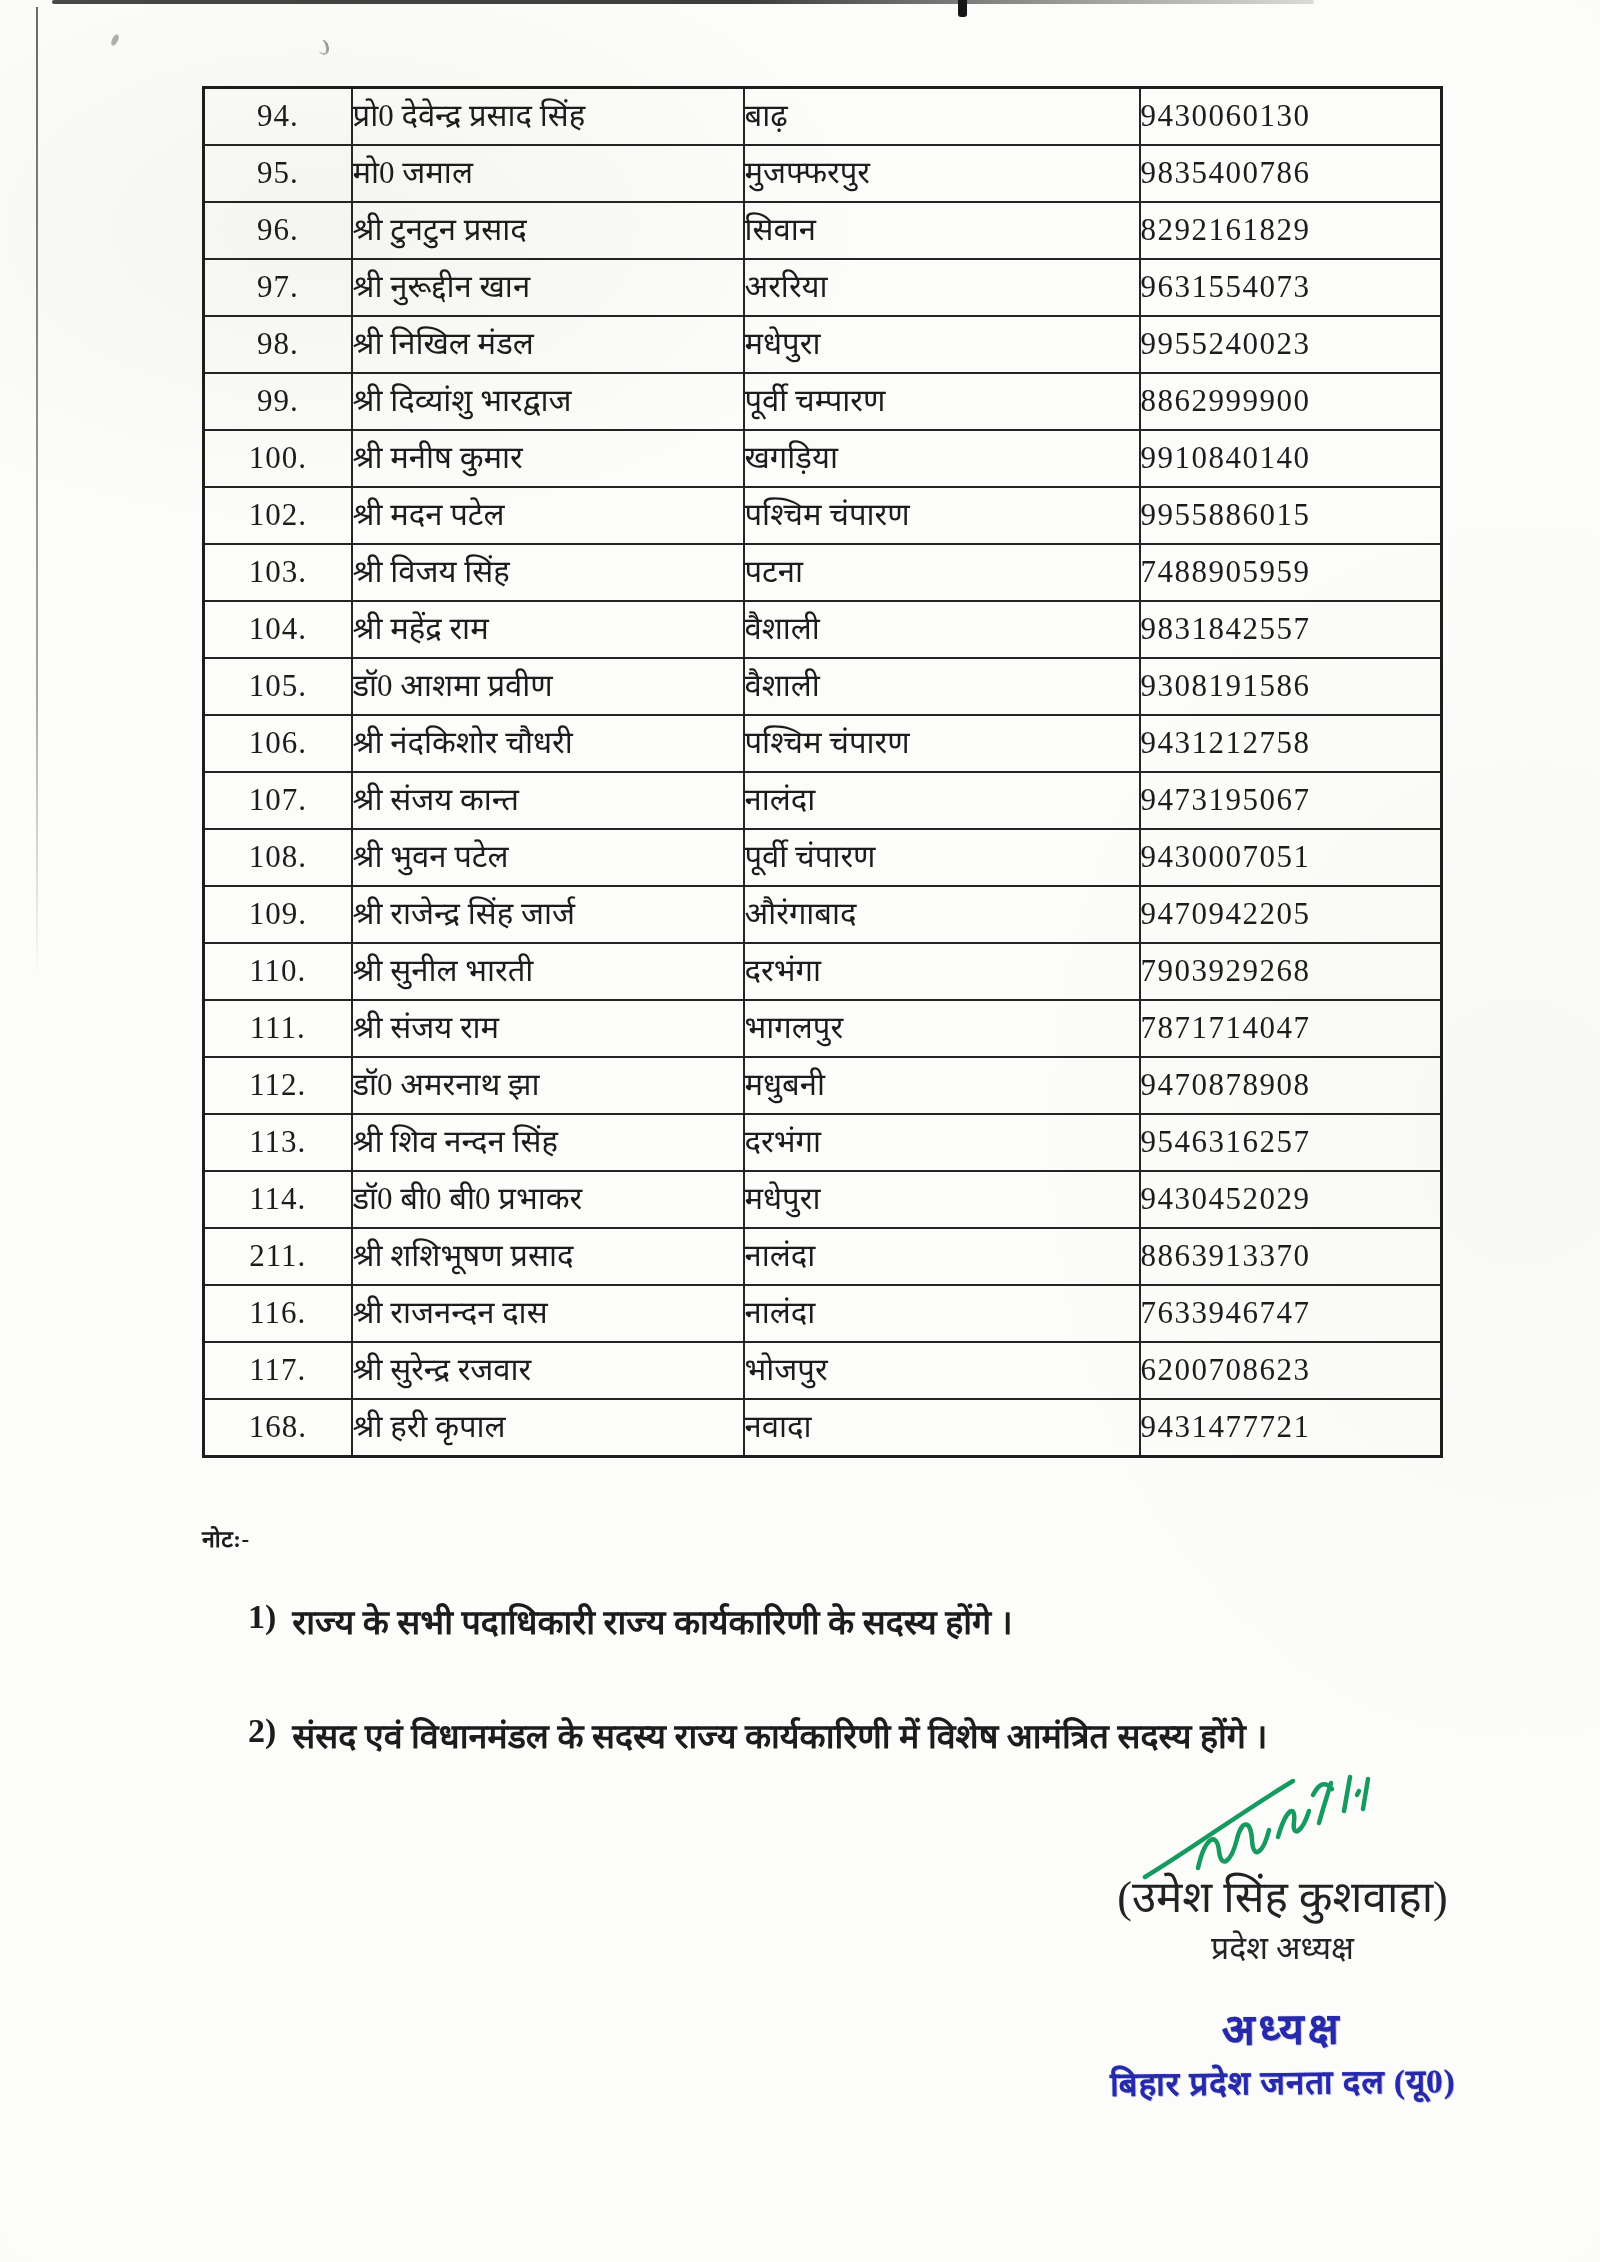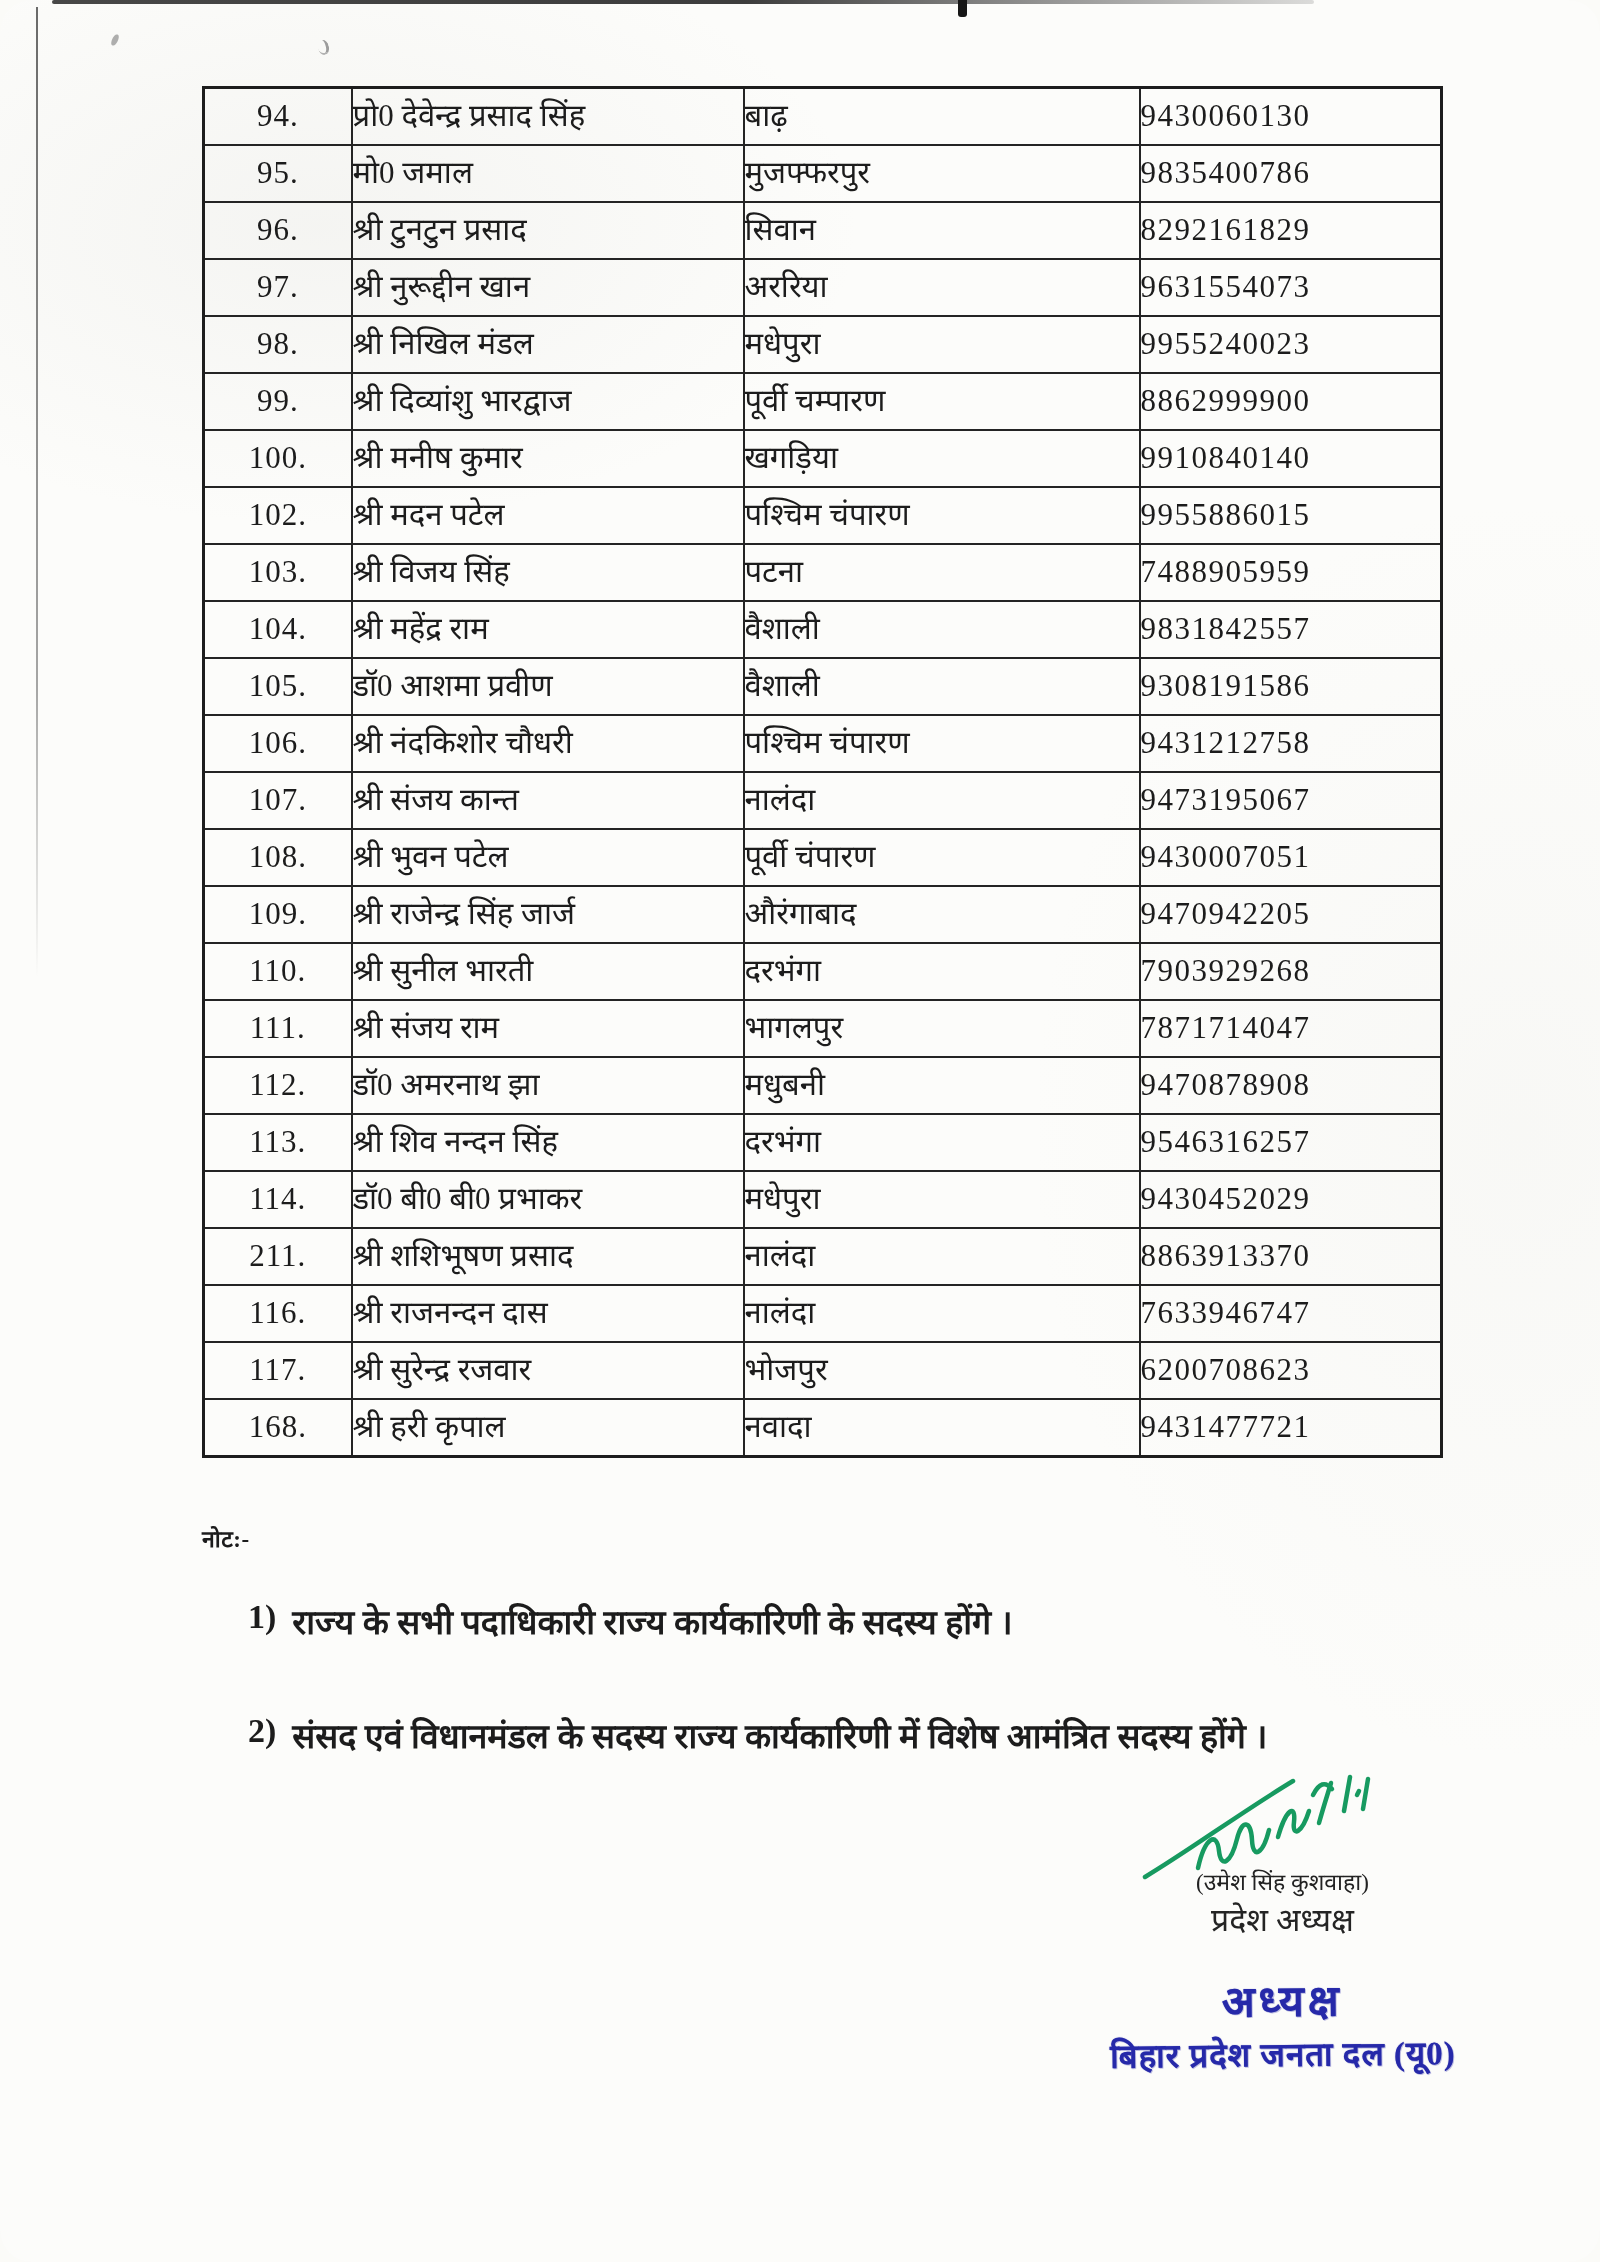--- a/index.html
+++ b/index.html
@@ -69,21 +69,21 @@
     position:absolute;left:248px;
     font-size:34px;font-weight:700;
     display:flex;gap:16px;white-space:nowrap;
   }
   .note-item.n1{top:1598px;}
   .note-item.n2{top:1712px;}
 
   
   .sig-wrap{position:absolute;left:1095px;top:1765px;width:375px;text-align:center;}
   .sig-svg{position:absolute;left:40px;top:0;width:300px;height:118px;}
-  .sig-name{position:relative;margin-top:100px;font-size:23px;color:#222;}
+  .sig-name{position:relative;margin-top:100px;font-size:44px;color:#222;}
   .sig-designation{position:relative;font-size:32px;color:#242424;}
   .stamp{
     position:relative;margin-top:30px;
     color:#2629a9;
     transform:rotate(-0.6deg);
     text-shadow:0 0 1px rgba(38,41,169,.65), 1px 1px 0 rgba(38,41,169,.25);
   }
   .stamp-line1{font-size:43px;font-weight:700;letter-spacing:4px;}
   .stamp-line2{font-size:33px;font-weight:700;letter-spacing:1px;margin-top:2px;white-space:nowrap;}
 </style>

